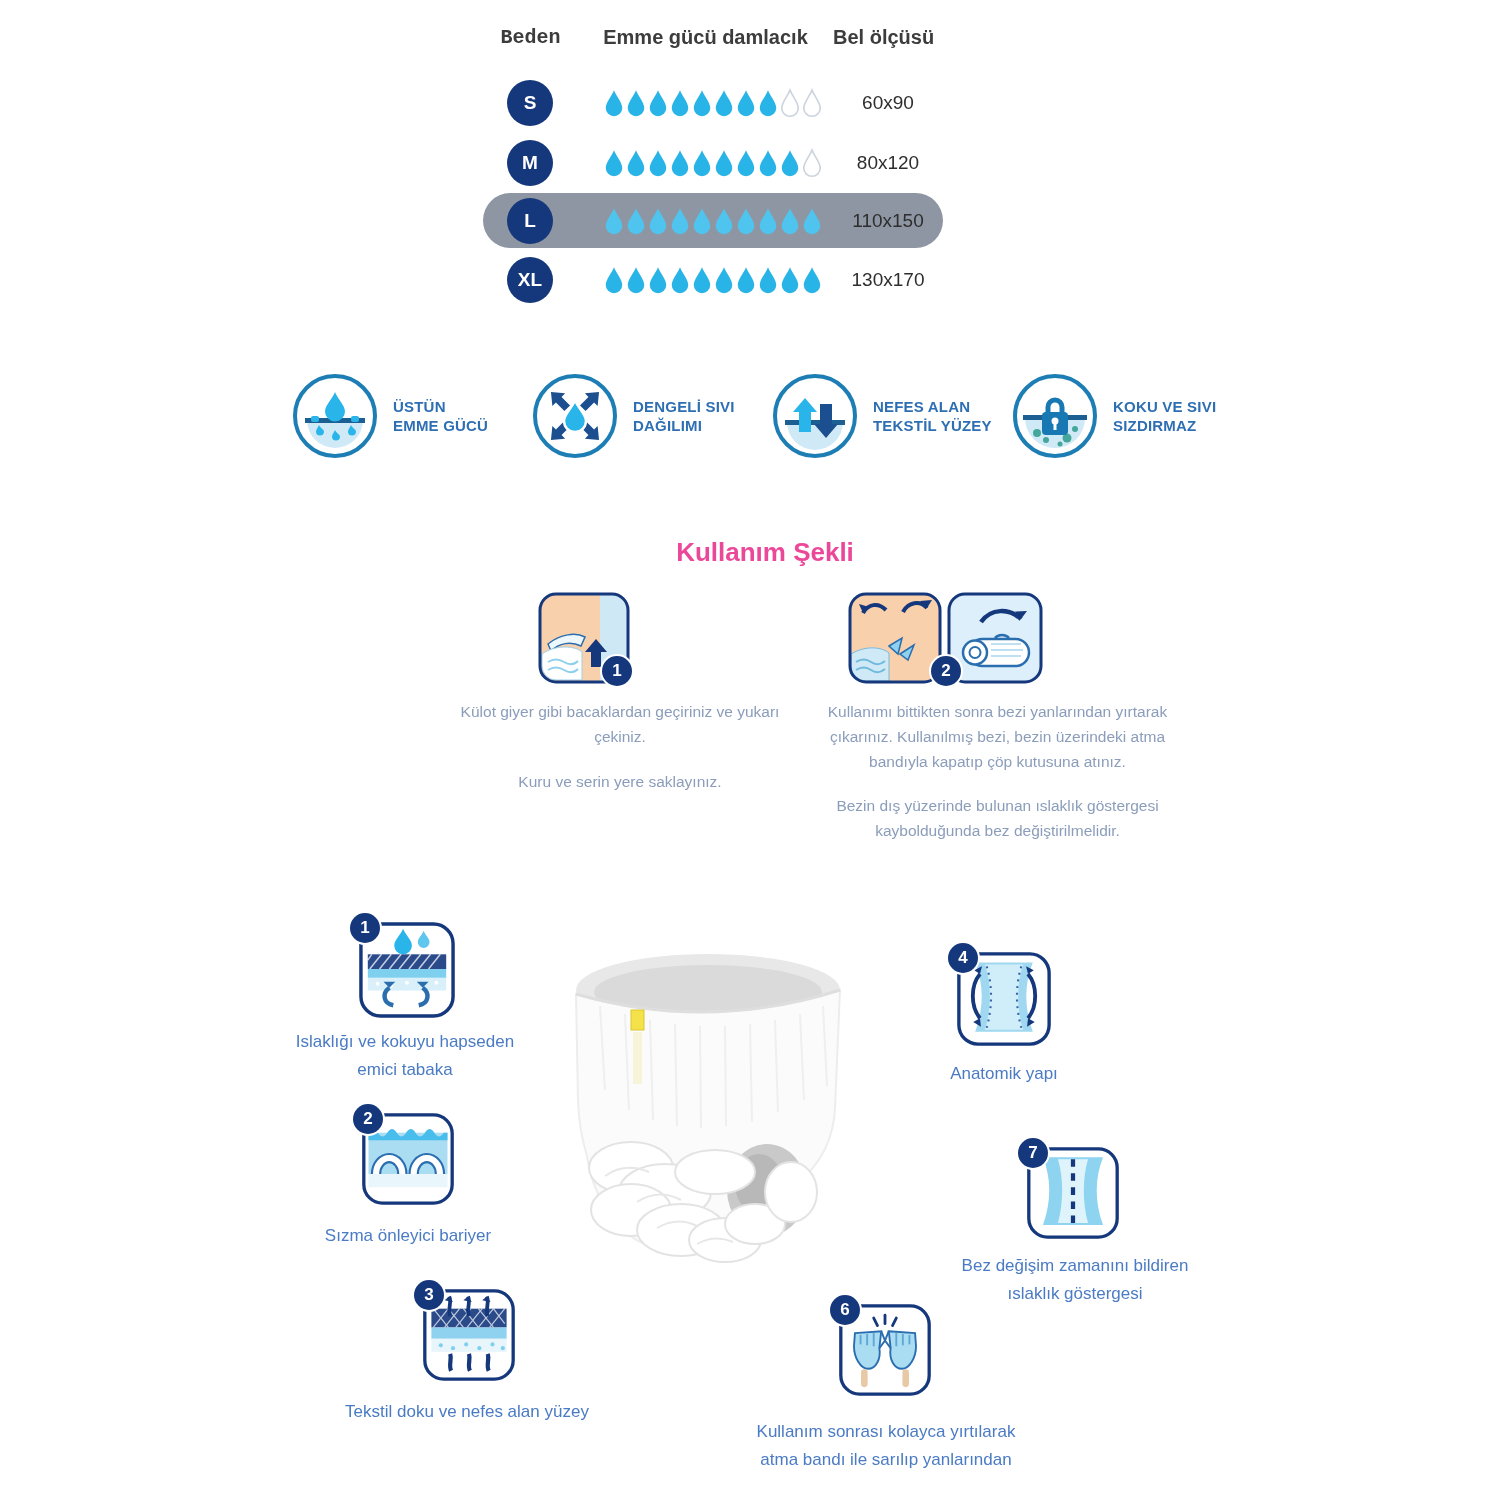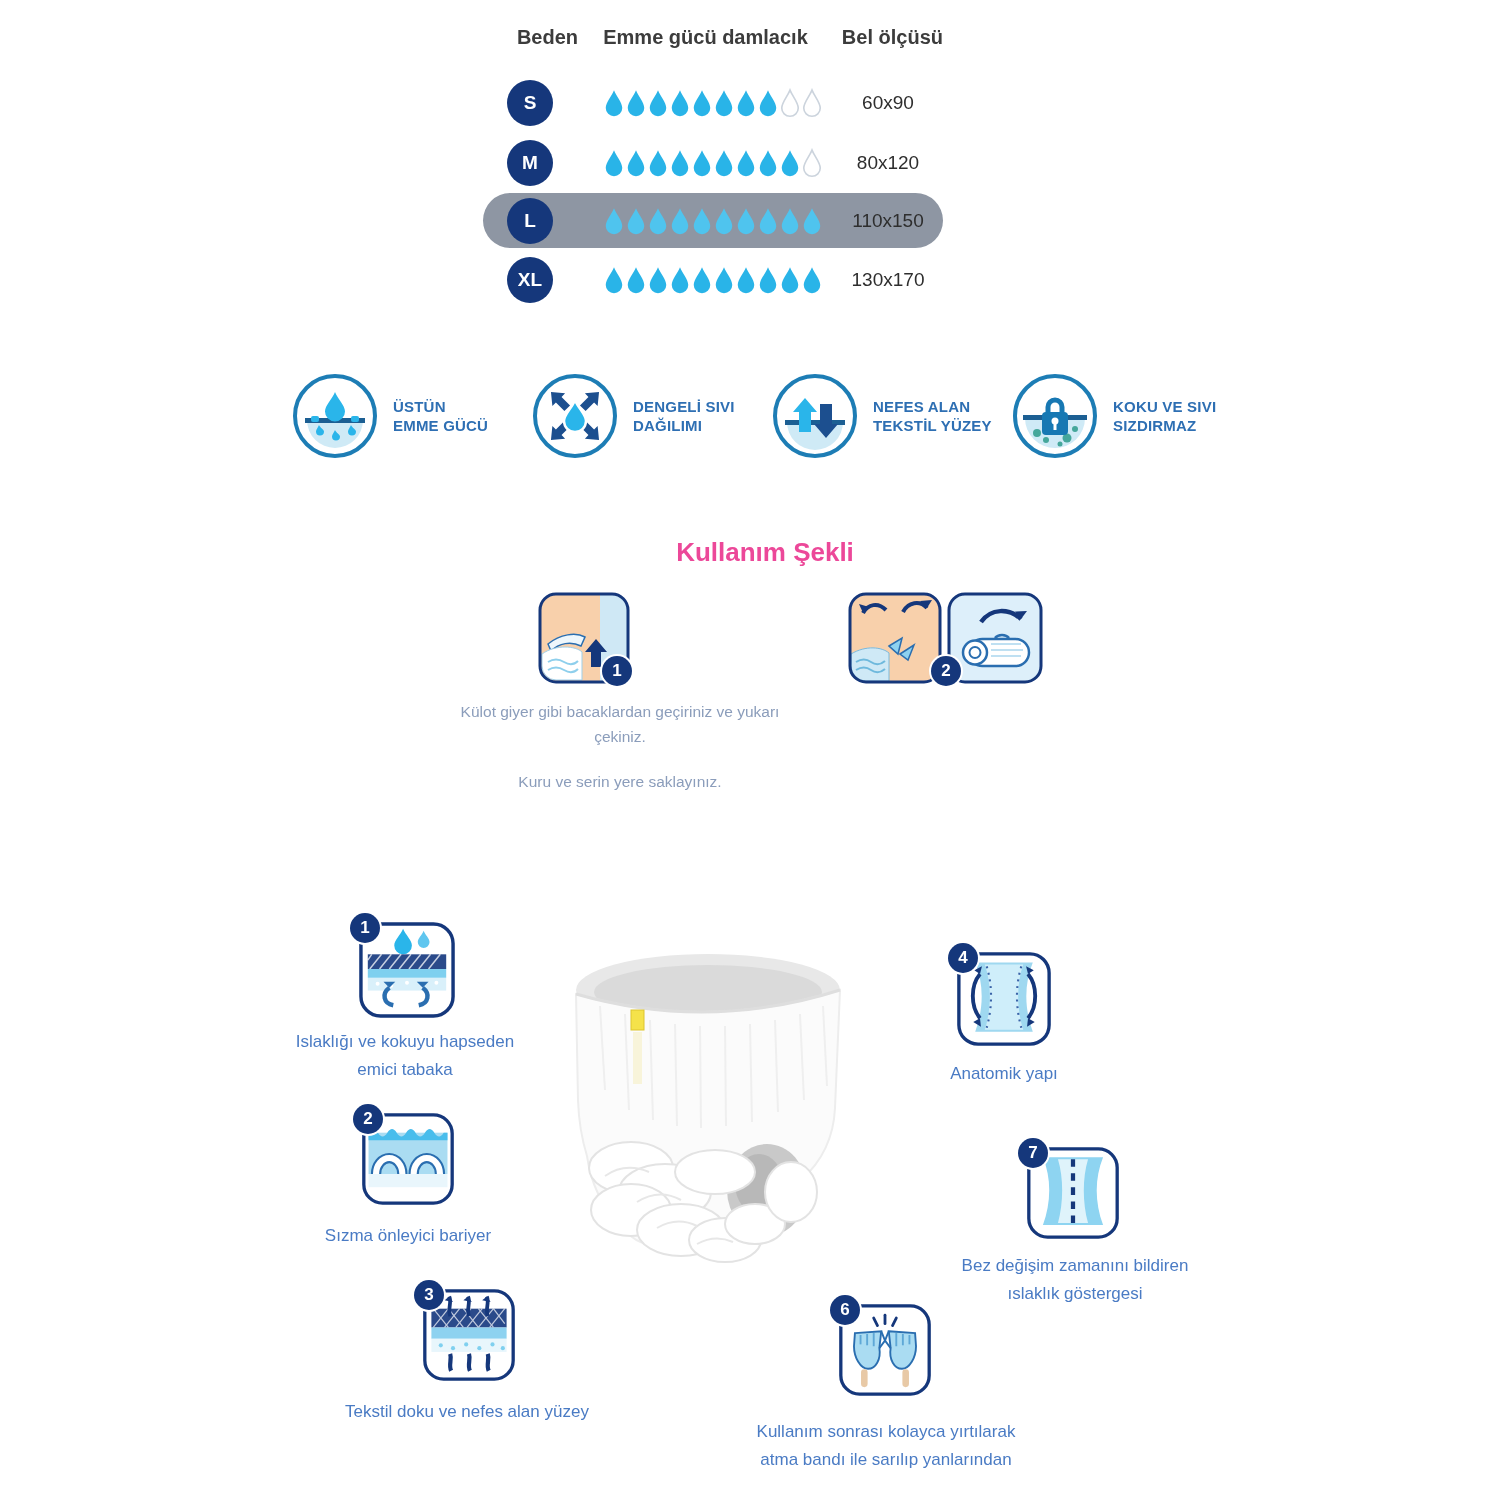--- a/index.html
+++ b/index.html
@@ -2,23 +2,23 @@
 <html><head>
 <meta charset="utf-8">
 <style>
   html,body{margin:0;padding:0;background:#fff;}
   .canvas{position:relative;width:1500px;height:1500px;background:#fff;overflow:hidden;
           font-family:"Liberation Sans","DejaVu Sans",sans-serif;}
 
   
   .size-table{position:absolute;left:483px;top:26px;width:460px;}
   .st-headers{display:flex;font-weight:bold;font-size:20px;color:#3c3c3c;}
-  .st-headers .h-size{width:95px;text-align:right;}
+  .st-headers .h-size{width:95px;text-align:center;font-family:Liberation Mono, monospace;}
   .st-headers .h-abs{width:255px;text-align:center;}
-  .st-headers .h-waist{width:110px;text-align:right;}
+  .st-headers .h-waist{width:110px;text-align:left;}
   .st-row{position:absolute;left:0;width:460px;height:55px;display:flex;align-items:center;}
   .st-row.hl{background:#8e96a3;border-radius:28px;}
   .size-circle{position:absolute;left:24px;width:46px;height:46px;border-radius:50%;
                background:#15377b;color:#fff;font-weight:bold;font-size:19px;
                display:flex;align-items:center;justify-content:center;}
   .drops{position:absolute;left:120px;width:222px;display:flex;align-items:center;}
   .drop{width:22px;height:30px;display:block;}
   .waist{position:absolute;left:350px;width:110px;text-align:center;
          font-weight:normal;font-size:19px;color:#2e2e2e;}
 
@@ -338,20 +338,24 @@
         <rect x="2" y="2" width="92" height="88" rx="16" fill="none" stroke="#15377b" stroke-width="3"></rect>
       </svg>
     </div>
     <div class="nbadge" style="left:83px;bottom:-2px">2</div>
   </div>
 
   <div class="step-text" style="left:440px;top:700px;width:360px">
     <p>Külot giyer gibi bacaklardan geçiriniz ve yukarı çekiniz.</p>
     <p>Kuru ve serin yere saklayınız.</p>
   </div>
+  <div class="step-text" style="left:805px;top:700px;width:385px">
+    <p>Kullanımı bittikten sonra bezi yanlarından yırtarak çıkarınız. Kullanılmış bezi, bezin üzerindeki atma bandıyla kapatıp çöp kutusuna atınız.</p>
+    <p>Bezin dış yüzerinde bulunan ıslaklık göstergesi kaybolduğunda bez değiştirilmelidir.</p>
+  </div>
 
   <div class="product">
     <svg viewBox="0 0 330 350">
       <ellipse cx="163" cy="50" rx="132" ry="36" fill="#e8e8e8"></ellipse>
       <ellipse cx="163" cy="52" rx="114" ry="27" fill="#dadada"></ellipse>
       <path d="M31 54 Q163 92 295 50 L290 168 Q288 212 256 240 Q262 266 236 284 Q222 306 188 306 Q160 322 128 304 Q92 312 74 282 Q48 258 42 216 Q34 190 33 160 Z" fill="#fbfbfb" stroke="#ededed" stroke-width="2"></path>
       <path d="M31 54 Q163 92 295 50" fill="none" stroke="#dedede" stroke-width="3"></path>
       <g stroke="#efefef" stroke-width="2">
         <path d="M55 66 L60 150"></path>
           <path d="M80 74 L84 170"></path>

